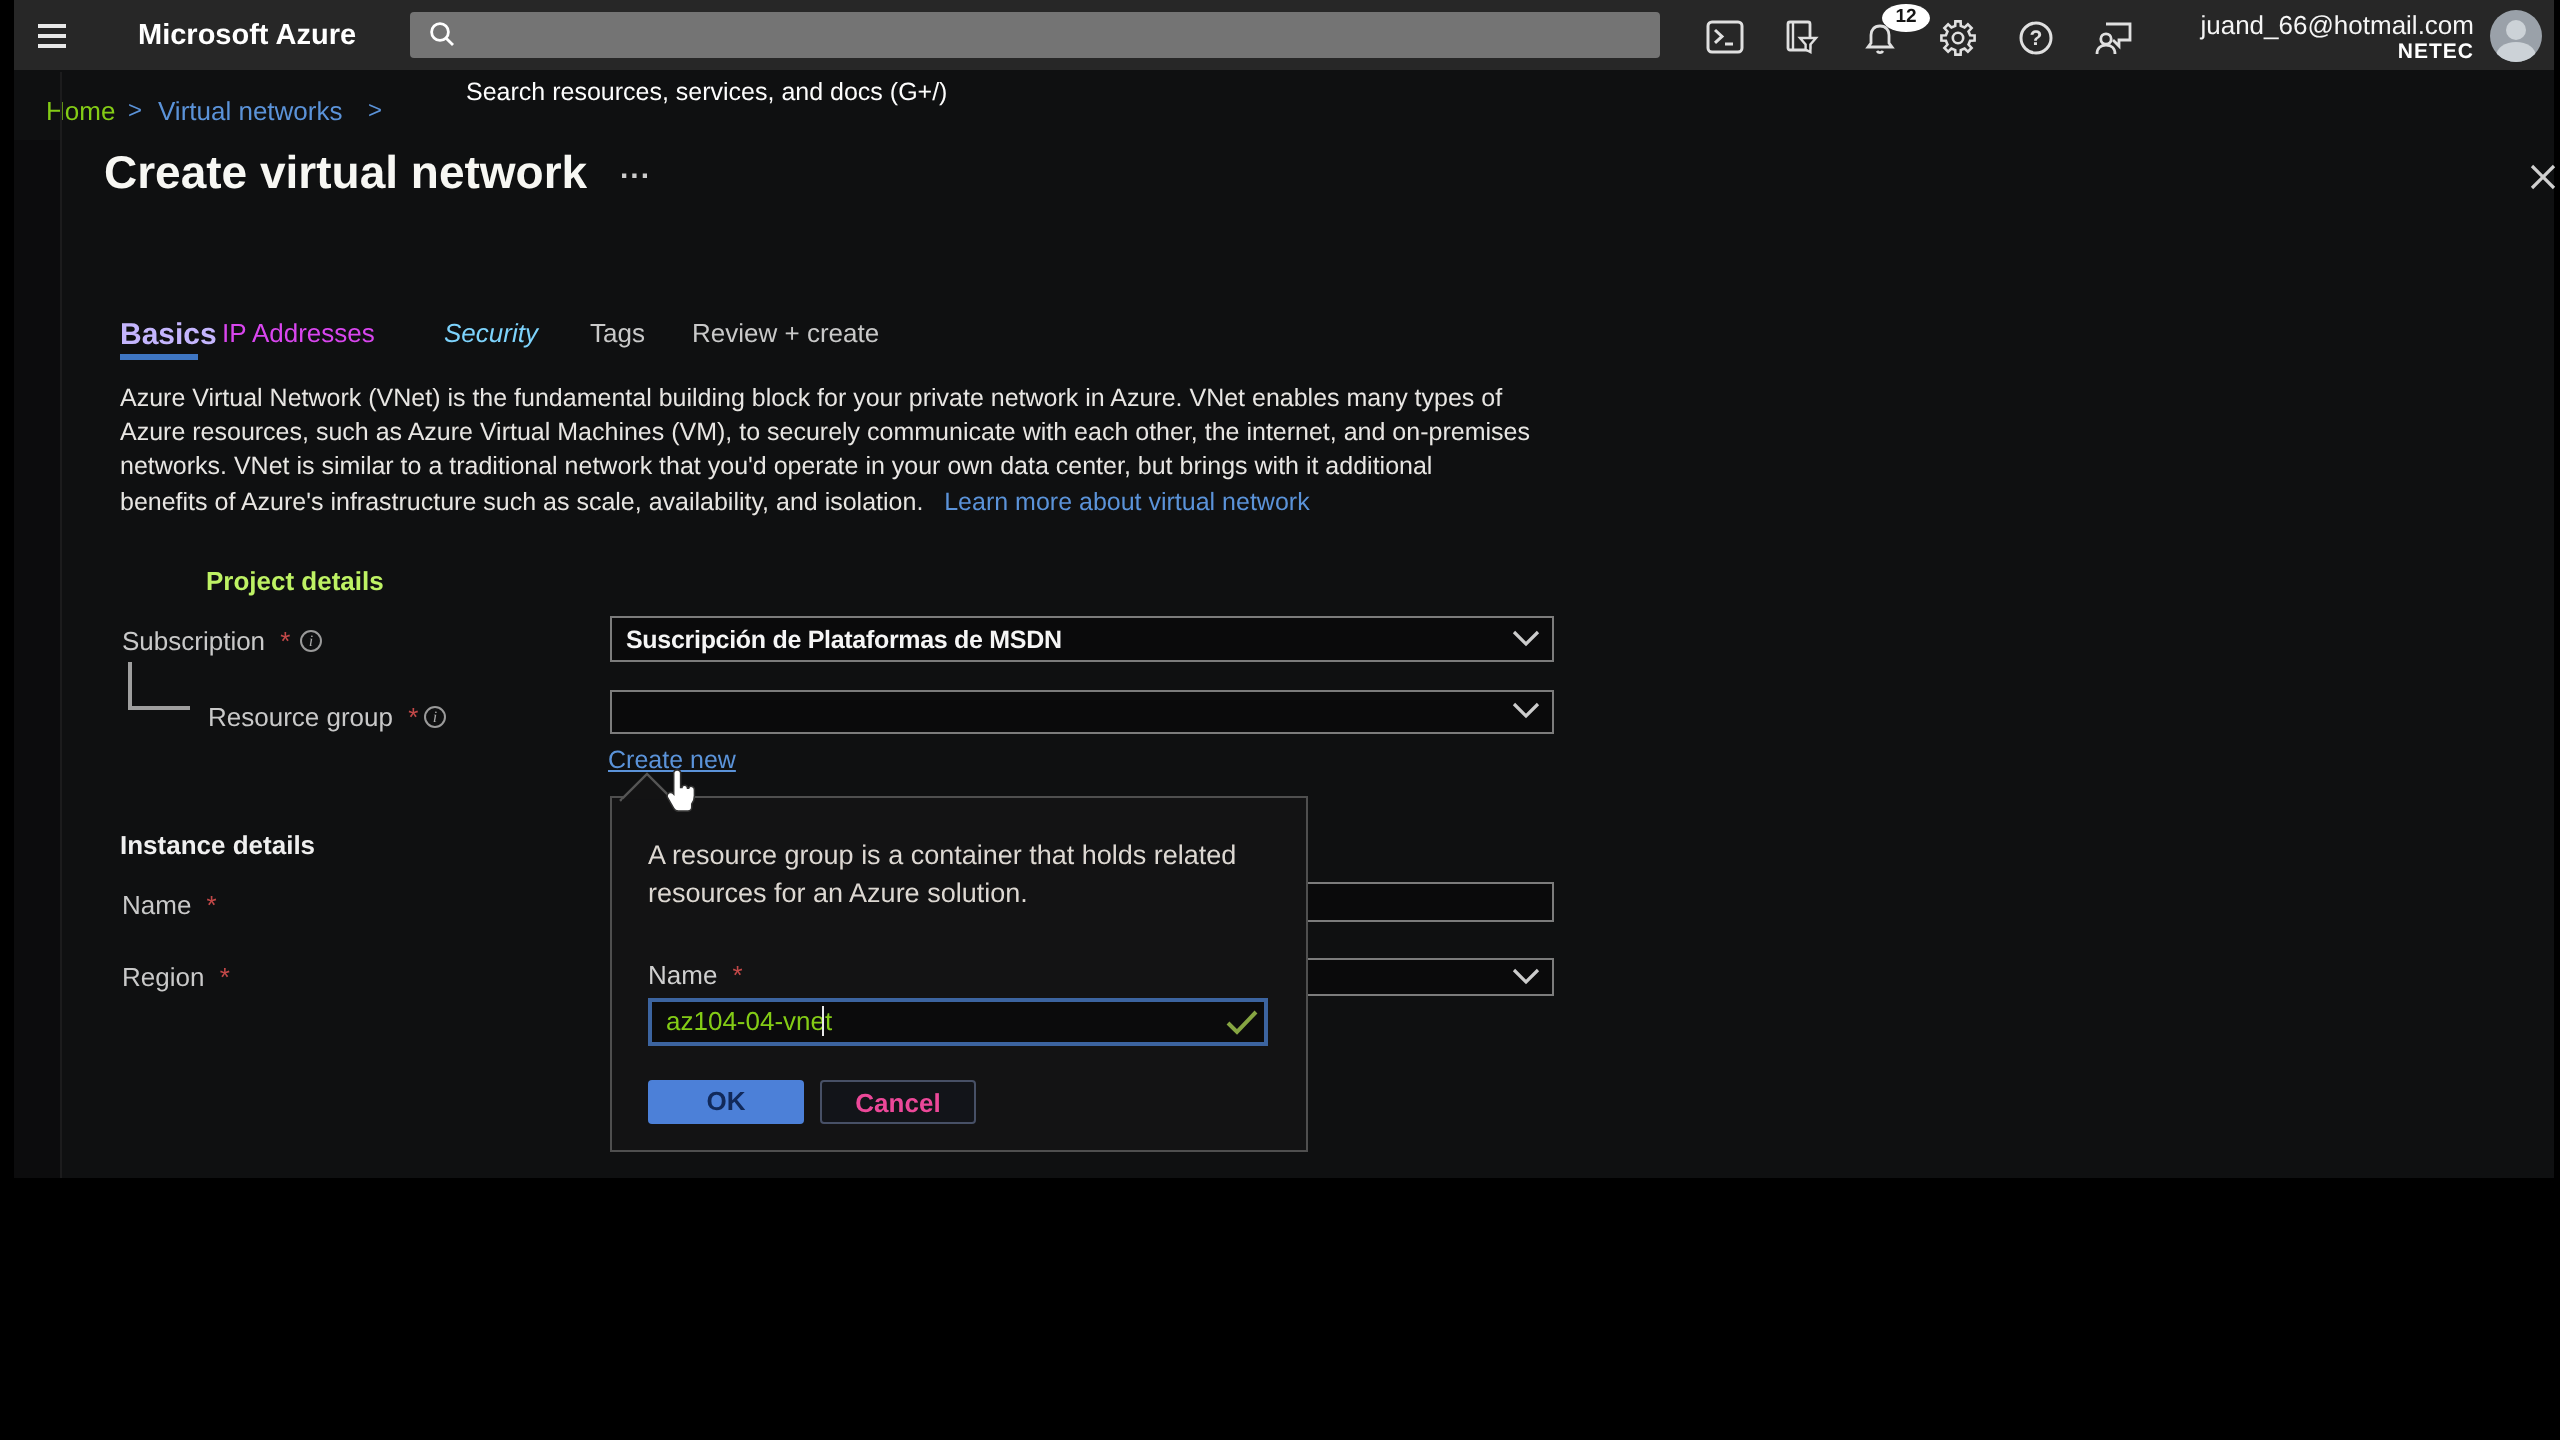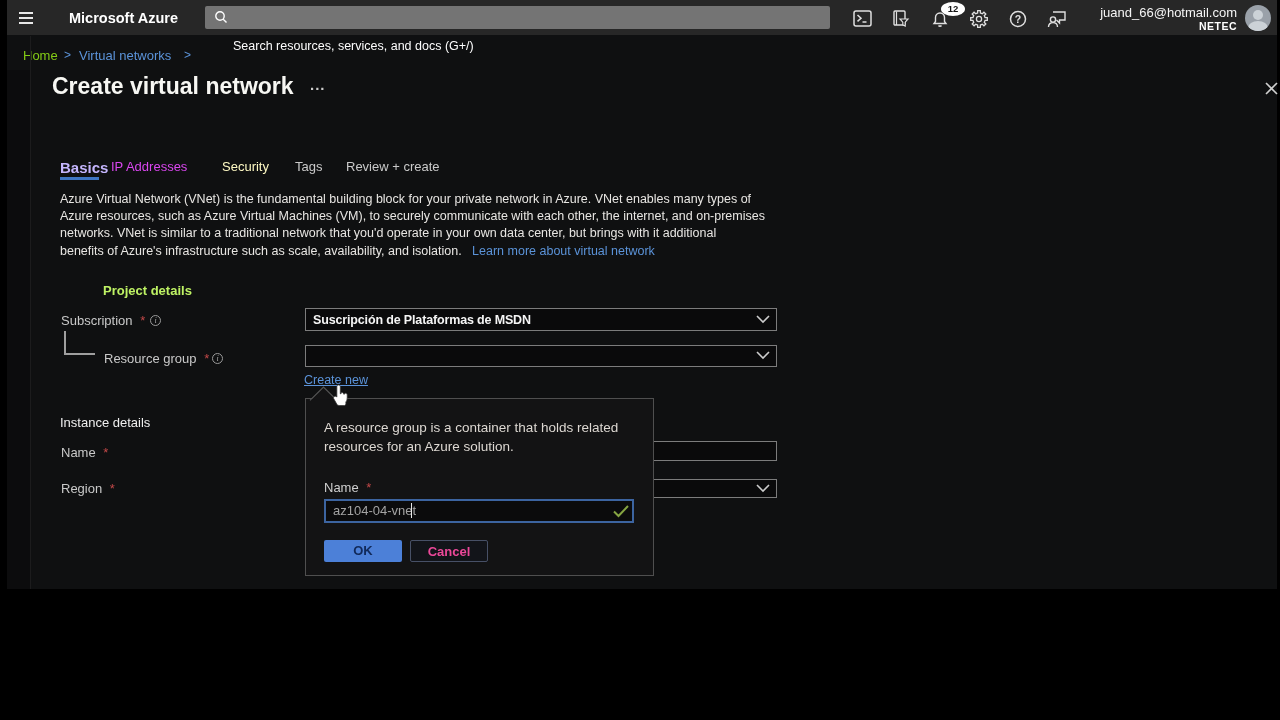--- a/index.html
+++ b/index.html
@@ -85,21 +85,21 @@
 <div class="abs" style="left:52px;top:73px;font-size:23px;font-weight:bold;color:#f7f7f3;">Create virtual network</div>
 <div class="abs" style="left:310px;top:76px;font-size:15px;font-weight:bold;color:#cccccc;letter-spacing:1px;">...</div>
 
 <svg class="abs" style="left:1264px;top:81px" width="15" height="15" viewBox="0 0 15 15">
   <line x1="2" y1="2" x2="13" y2="13" stroke="#d0d0d0" stroke-width="1.6"></line>
   <line x1="13" y1="2" x2="2" y2="13" stroke="#d0d0d0" stroke-width="1.6"></line>
 </svg>
 
 <div class="abs" style="left:60px;top:159px;font-size:15px;font-weight:bold;color:#c4b5fd;text-align:right;">Basics</div>
 <div class="abs" style="left:111px;top:159px;font-size:13px;color:#d946ef;">IP Addresses</div>
-<div class="abs" style="left:222px;top:159px;font-size:13px;color:#fef9c3;">Security</div>
+<div class="abs" style="left:222px;top:159px;font-size:13px;color:#7dd3fc;font-style:italic;">Security</div>
 <div class="abs" style="left:295px;top:159px;font-size:13px;color:#c9c9c9;">Tags</div>
 <div class="abs" style="left:346px;top:159px;font-size:13px;color:#c9c9c9;">Review + create</div>
 <div class="abs" style="left:60px;top:177px;width:39px;height:3px;background:#3e76c4;"></div>
 
 <div class="abs" style="left:60px;top:191px;width:760px;font-size:12.5px;line-height:17.2px;color:#e8e6e3;">
 Azure Virtual Network (VNet) is the fundamental building block for your private network in Azure. VNet enables many types of<br>
 Azure resources, such as Azure Virtual Machines (VM), to securely communicate with each other, the internet, and on-premises<br>
 networks. VNet is similar to a traditional network that you'd operate in your own data center, but brings with it additional<br>
 benefits of Azure's infrastructure such as scale, availability, and isolation. &nbsp;&nbsp;<span class="link">Learn more about virtual network</span>
 </div>
@@ -118,38 +118,38 @@
 
 <div class="abs lbl" style="left:104px;top:351px;">Resource group <span class="star">*</span></div>
 <div class="abs info" style="left:212px;top:353px;">i</div>
 <div class="field" style="left:305px;top:345px;width:472px;height:22px;"></div>
 <svg class="abs" style="left:755px;top:350px" width="16" height="10" viewBox="0 0 16 10">
   <path d="M2 2 L8 8 L14 2" fill="none" stroke="#cccccc" stroke-width="1.6"></path>
 </svg>
 
 <div class="abs" style="left:304px;top:373px;font-size:12.5px;color:#5b93d9;text-decoration:underline;">Create new</div>
 
-<div class="abs" style="left:60px;top:415px;font-size:13px;font-weight:normal;color:#efefef;">Instance details</div>
+<div class="abs" style="left:60px;top:415px;font-size:13px;font-weight:bold;color:#efefef;">Instance details</div>
 <div class="abs lbl" style="left:61px;top:445px;">Name <span class="star">*</span></div>
 <div class="field" style="left:305px;top:441px;width:472px;height:20px;"></div>
 <div class="abs lbl" style="left:61px;top:481px;">Region <span class="star">*</span></div>
 <div class="field" style="left:305px;top:479px;width:472px;height:19px;"></div>
 <svg class="abs" style="left:755px;top:483px" width="16" height="10" viewBox="0 0 16 10">
   <path d="M2 2 L8 8 L14 2" fill="none" stroke="#cccccc" stroke-width="1.6"></path>
 </svg>
 
 <div class="abs" style="left:305px;top:398px;width:349px;height:178px;background:#131314;border:1px solid #4f4f4f;"></div>
 <svg class="abs" style="left:309px;top:386px" width="30" height="15" viewBox="0 0 30 15">
   <path d="M1 14.4 L14.5 1 L28 14.4" fill="#131314" stroke="#555555" stroke-width="1.2"></path>
   <rect x="2" y="13.8" width="25" height="1.4" fill="#131314"></rect>
 </svg>
 <div class="abs" style="left:324px;top:419px;width:310px;font-size:13.5px;line-height:18.5px;color:#ddd8d2;">A resource group is a container that holds related resources for an Azure solution.</div>
 <div class="abs" style="left:324px;top:480px;font-size:13px;color:#cfcfcf;">Name <span class="star">*</span></div>
 <div class="abs" style="left:324px;top:499px;width:310px;height:24px;background:#0b0b0c;border:2px solid #3c64a0;"></div>
-<div class="abs" style="left:333px;top:503px;font-size:13px;color:#a3a3a3;">az104-04-vnet</div>
+<div class="abs" style="left:333px;top:503px;font-size:13px;color:#84cc16;">az104-04-vnet</div>
 <div class="abs" style="left:411px;top:503px;width:1px;height:15px;background:#e8e8e8;"></div>
 <svg class="abs" style="left:612px;top:504px" width="18" height="14" viewBox="0 0 18 14">
   <path d="M2 7.5 L6.5 12 L16 2" fill="none" stroke="#86a542" stroke-width="2"></path>
 </svg>
 <div class="abs" style="left:324px;top:540px;width:78px;height:22px;background:#4c80d8;border-radius:2px;color:#11295a;font-weight:bold;font-size:13px;text-align:center;line-height:22px;">OK</div>
 <div class="abs" style="left:410px;top:540px;width:78px;height:22px;background:#121419;border:1px solid #475066;border-radius:2px;color:#ec4899;font-weight:bold;font-size:13px;text-align:center;line-height:21px;">Cancel</div>
 
 <svg class="abs" style="left:330px;top:384px" width="21" height="23" viewBox="0 0 20 24">
   <path d="M8 1 C9 1 9.8 1.8 9.8 2.8 L9.8 10.2 L10.5 10.2 C10.6 9.4 11.4 8.8 12.2 9 C12.9 9.2 13.4 9.8 13.4 10.6 L14 10.6 C14.2 9.9 14.9 9.4 15.7 9.6 C16.5 9.8 17 10.5 17 11.3 L17 14.5 C17 16.3 16.5 17.7 15.6 18.8 L15.6 20.5 C15.6 21.6 14.7 22.5 13.6 22.5 L8.6 22.5 C7.6 22.5 6.7 22 6.2 21.1 L3 15.5 C2.5 14.6 2.8 13.5 3.7 13 C4.4 12.6 5.3 12.7 5.9 13.3 L6.2 13.6 L6.2 2.8 C6.2 1.8 7 1 8 1 Z" fill="#ffffff" stroke="#333333" stroke-width="0.8"></path>
 </svg>

